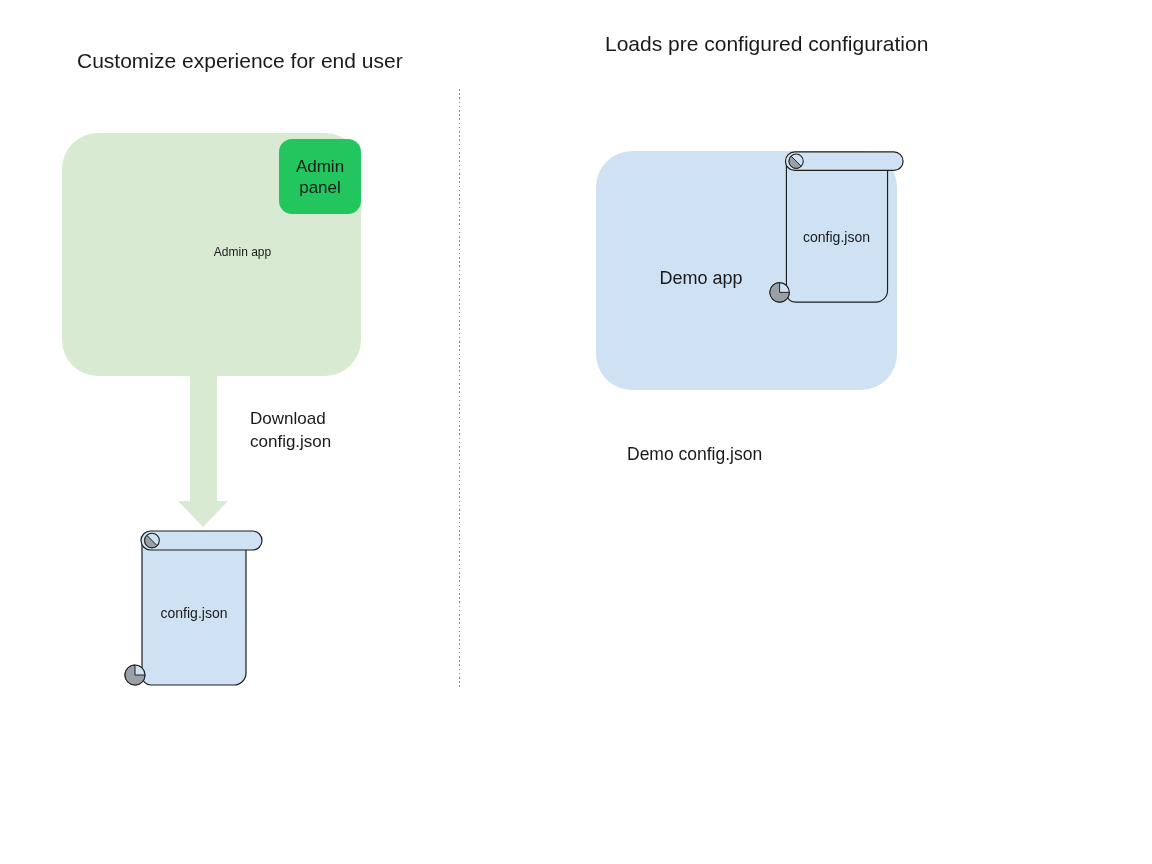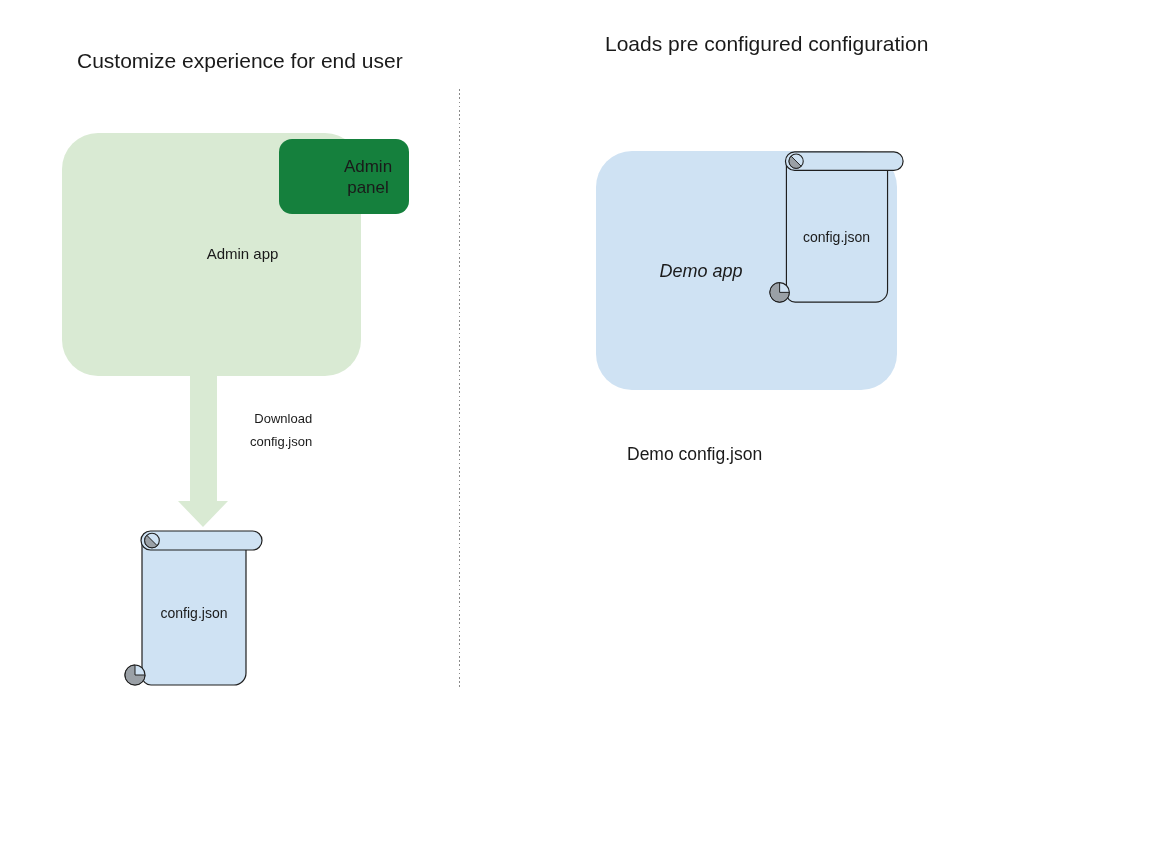--- a/index.html
+++ b/index.html
@@ -15,25 +15,25 @@
     left:459px;top:89px;width:2px;height:598px;
     background-image:repeating-linear-gradient(to bottom,#8a8a8a 0px,#8a8a8a 1.6px,transparent 1.6px,transparent 4.2px);
     background-size:1.2px 100%;background-repeat:no-repeat;
   }
   .admin-app{left:62px;top:133px;width:299px;height:243px;border-radius:36px;}
   .admin-panel{
     left:279px;top:139px;width:82px;height:75px;border-radius:13px;
     display:flex;align-items:center;justify-content:center;text-align:center;
     font-size:17px;line-height:21px;
   }
-  .admin-app-label{left:62px;top:245px;width:361px;text-align:center;font-size:15px;}
+  .admin-app-label{left:62px;top:245px;width:361px;text-align:center;font-size:12px;}
   .down-arrow{left:178px;top:374px;}
-  .download-caption{left:250px;top:408px;font-size:13px;line-height:22.5px;text-align:right;}
+  .download-caption{left:250px;top:408px;font-size:17px;line-height:22.5px;}
   .demo-app{left:596px;top:151px;width:301px;height:239px;border-radius:36px;}
-  .demo-app-label{left:596px;top:261px;width:210px;text-align:center;font-size:18px;font-style:italic;}
+  .demo-app-label{left:596px;top:268px;width:210px;text-align:center;font-size:18px;}
   .scroll-left{left:121px;top:528px;}
   .scroll-right{left:766px;top:149px;}
   .config-label{font-size:14px;text-align:center;}
   .config-left{left:142px;top:605px;width:104px;}
   .config-right{left:787px;top:229px;width:99px;}
   .loads-caption{left:627px;top:444px;font-size:17.5px;white-space:nowrap;}
 </style>
 </head>
 <body>
 
@@ -55,21 +55,21 @@
       </g>
     </defs>
   </svg>
 
   <div class="abs title t-left">Customize experience for end user</div>
   <div class="abs title t-right">Loads pre configured configuration</div>
 
   <div class="abs divider"></div>
 
   <div class="abs admin-app" style="background: rgb(217, 234, 211);"></div>
-  <div class="abs admin-panel" style="background: #15803d; padding-left: 48px;">
+  <div class="abs admin-panel" style="background: #22c55e;">
     <span>Admin panel</span>
   </div>
   <div class="abs admin-app-label">Admin app</div>
 
   <svg class="abs down-arrow" width="50" height="153">
     <polygon points="12,0 39,0 39,127 50,127 25,153 0,127 12,127" fill="#d9ead3"></polygon>
   </svg>
   <div class="abs download-caption">
     <div>Download</div>
     <div>config.json</div>

